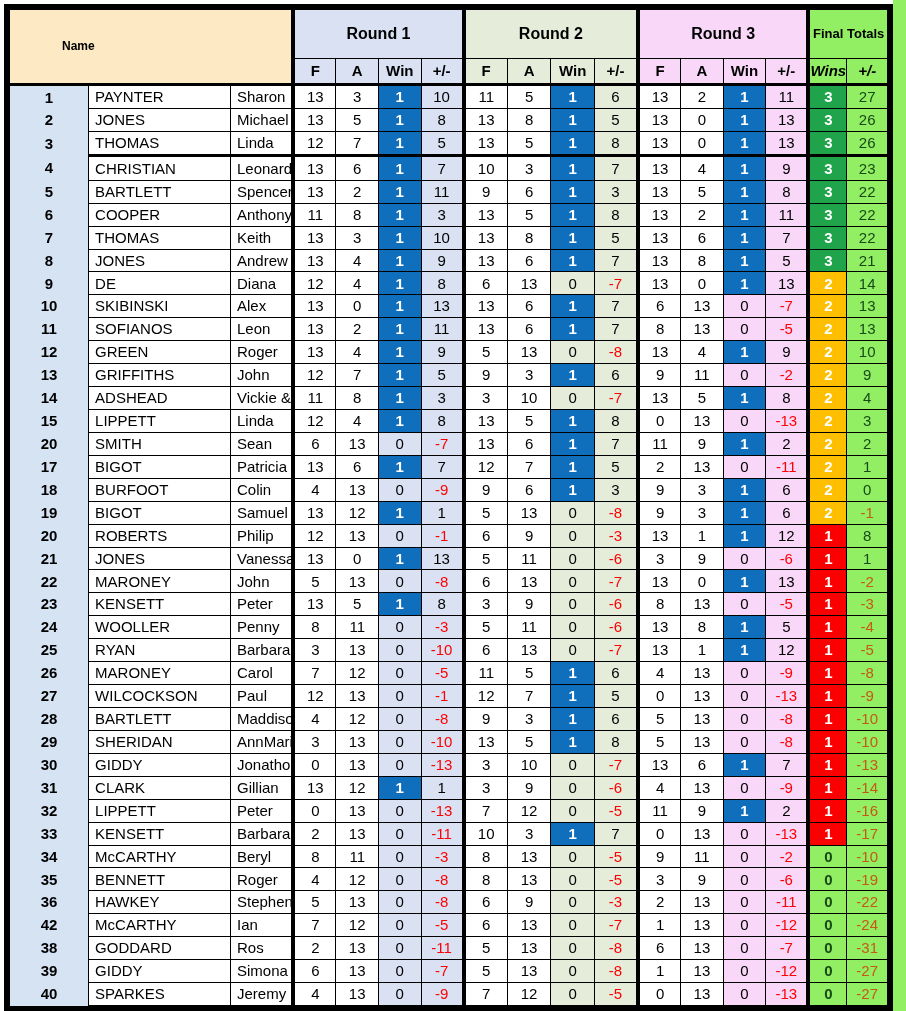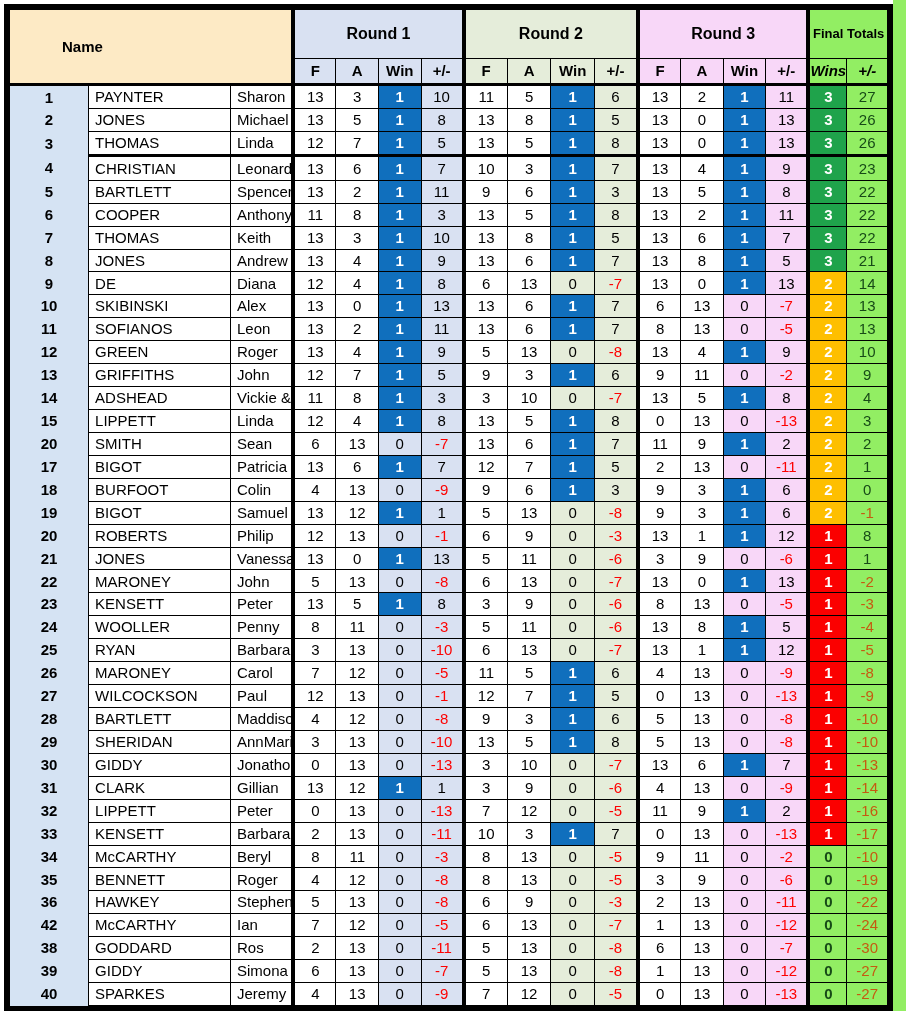--- a/index.html
+++ b/index.html
@@ -19,21 +19,21 @@
   table { border-collapse:collapse; width:100%; height:100%; table-layout:fixed; }
   th, td {
     border:1px solid var(--grid); padding:0; text-align:center;
     font-size:15px; color:#000; overflow:hidden; white-space:nowrap;
     line-height:1.05;
   }
   thead tr.grp-row { height:49px; }
   thead tr.sub-row { height:26px; }
 
   .name-h {
-    background:var(--tan); font-weight:700; font-size:15px;
+    background:var(--tan); font-weight:700; font-size:12px;
     text-align:left; padding-left:52px;
     border-right:4px solid var(--grid); border-bottom:3px solid var(--grid);margin-left:12px;
   }
   .gh { font-weight:700; font-size:16px; }
   .g0 { background:var(--lavender); }
   .g1 { background:var(--sage); }
   .g2 { background:var(--pink); }
   .g3 { background:var(--bright-green); font-size:13px; }
 
   .sh { font-weight:700; border-bottom:3px solid var(--grid); }
@@ -832,21 +832,21 @@
           <td class="pm t0 neg">-11</td>
           <td class="fa thickL">5</td>
           <td class="fa">13</td>
           <td class="win w0 t1">0</td>
           <td class="pm t1 neg">-8</td>
           <td class="fa thickL">6</td>
           <td class="fa">13</td>
           <td class="win w0 t2">0</td>
           <td class="pm t2 neg">-7</td>
           <td class="wins thickL v0">0</td>
-          <td class="tot negf">-30</td>
+          <td class="tot negf">-31</td>
         </tr>
         <tr>
           <td class="rank">39</td>
           <td class="sur">GIDDY</td>
           <td class="fn">Simona</td>
           <td class="fa thickL">6</td>
           <td class="fa">13</td>
           <td class="win w0 t0">0</td>
           <td class="pm t0 neg">-7</td>
           <td class="fa thickL">5</td>

